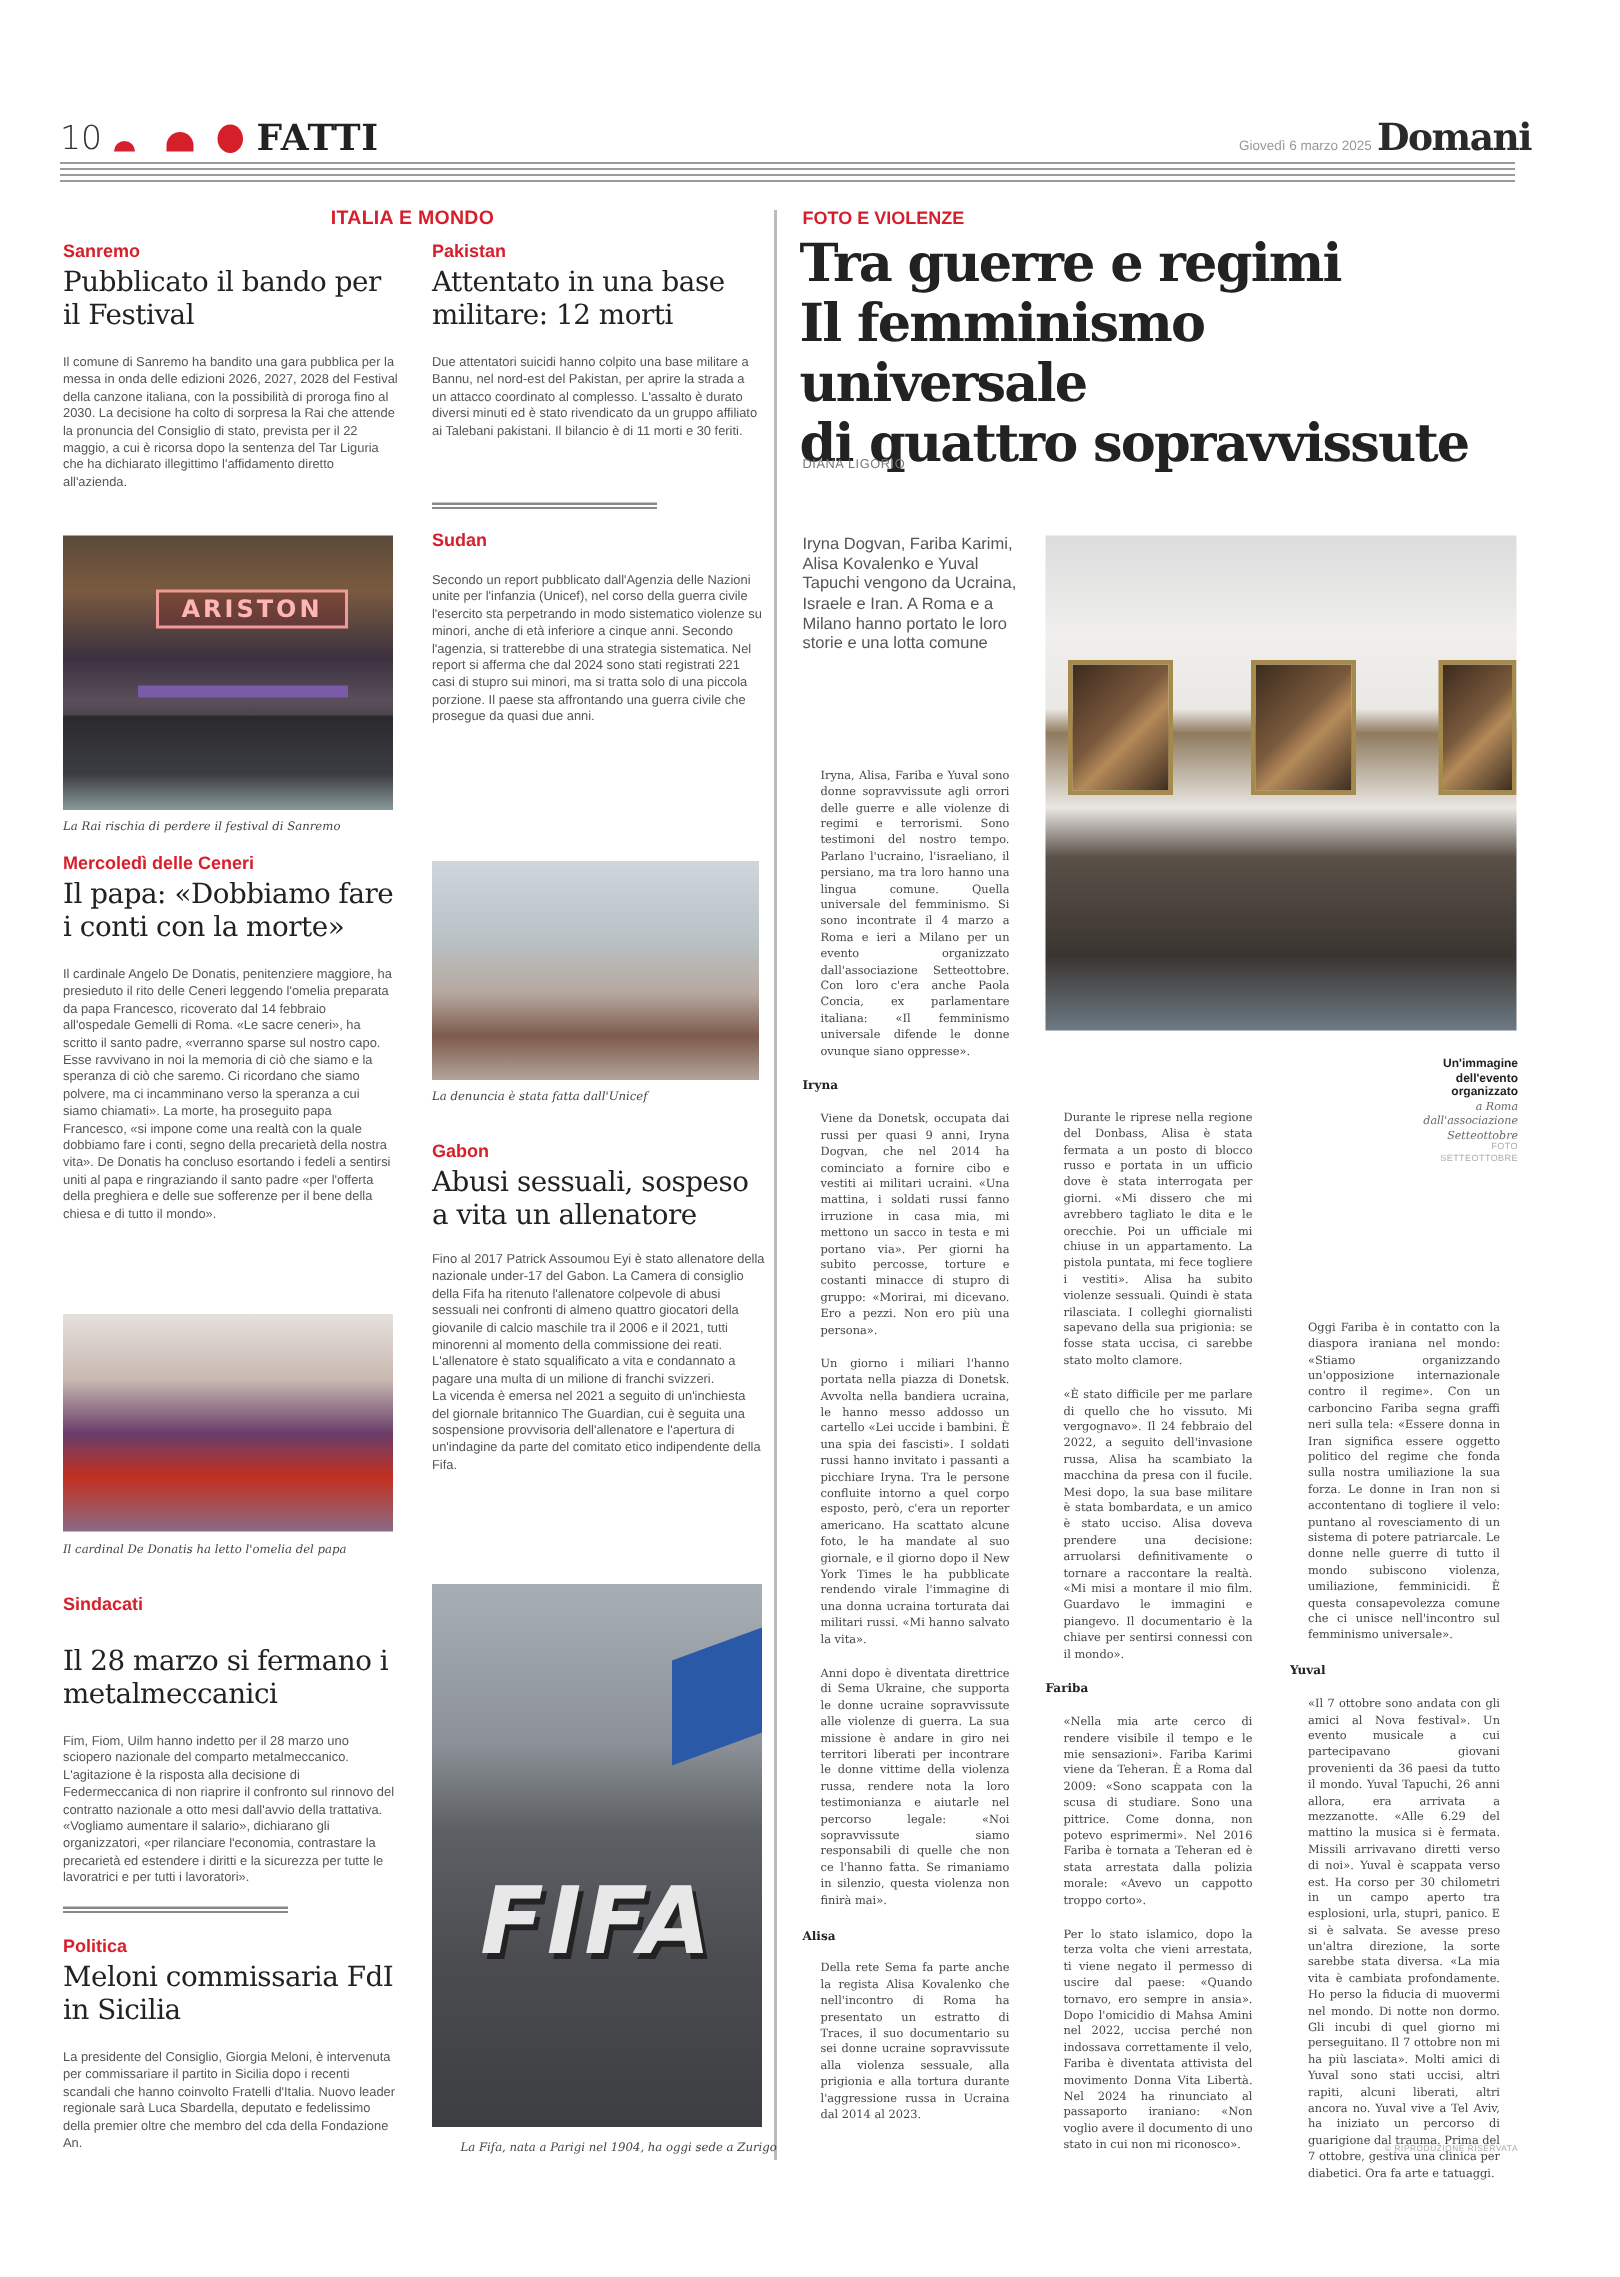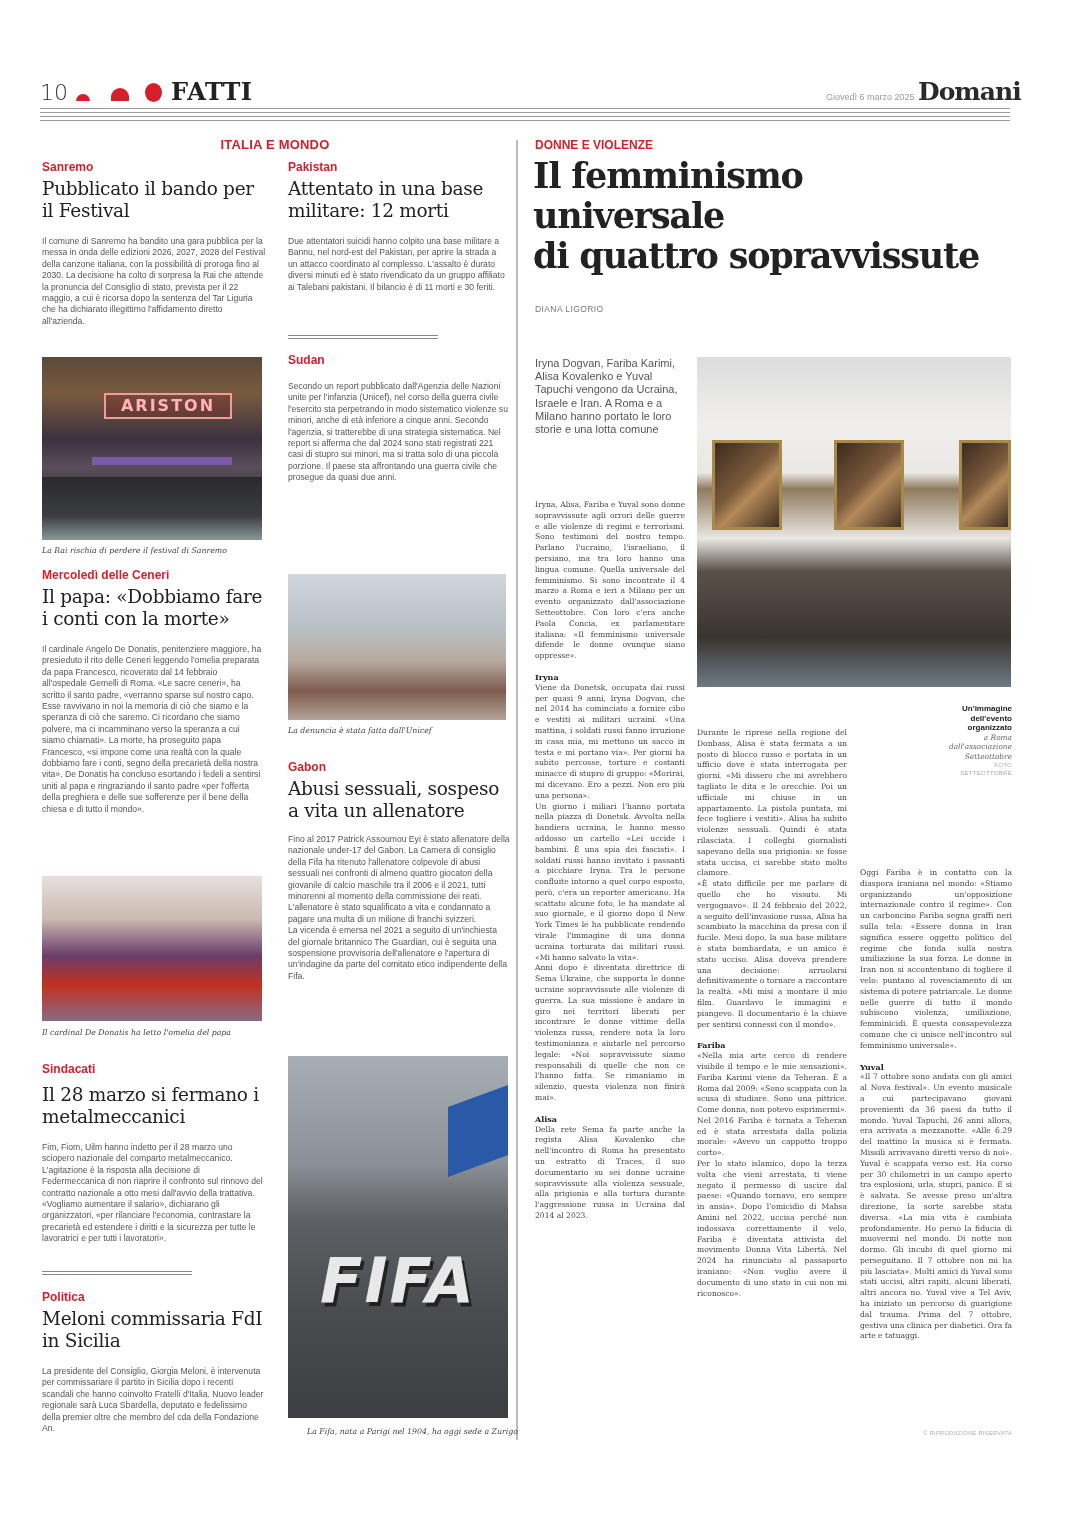--- a/index.html
+++ b/index.html
@@ -45,21 +45,21 @@
   .fifa-flag { position: absolute; right: 0; top: 40px; width: 60px; height: 70px; background: #2a59a8; transform: skewY(-20deg); }
   .event { background: linear-gradient(180deg, #dcdcdc 0%, #f0efed 20%, #eae8e5 35%, #8f7a5e 40%, #e9e7e3 55%, #5a5048 65%, #3a3530 85%, #6d7a85 100%); }
   .painting { position: absolute; top: 83px; height: 90px; border: 3px solid #a58a4c; background: linear-gradient(135deg, #3c2b1e, #7a5a3c 45%, #b48a5a 60%, #3d2d20); }
 
   
   .kicker-main { left: 535px; top: 138px; font-weight: bold; font-size: 12px; color: #d51f2b; }
   .main-title { left: 533px; top: 156px; width: 470px; font-family: "DejaVu Serif", serif; font-weight: bold; font-size: 35px; line-height: 40px; color: #222; letter-spacing: -1.2px; }
   .byline { left: 535px; top: 304px; font-size: 8.5px; color: #777; letter-spacing: 0.4px; }
   .deck { left: 535px; top: 357px; width: 152px; font-size: 11px; line-height: 13.2px; color: #555; }
   .serif-col { font-family: "DejaVu Serif", serif; font-size: 7.6px; line-height: 10.8px; color: #444; text-align: justify; hyphens: auto; }
-  .serif-col p { margin: 0; }
+  .serif-col p { margin: 12px; }
   .sub { font-weight: bold; font-size: 8px; color: #222; margin-top: 6px; }
   .pcap-title { font-weight: bold; font-size: 8px; line-height: 9.6px; color: #222; }
   .pcap-text { font-family: "DejaVu Serif", serif; font-style: italic; font-size: 7.4px; line-height: 9.5px; color: #666; }
   .pcap-credit { font-size: 6px; color: #aaa; letter-spacing: 0.3px; line-height: 8px; }
   .copyright { right: 68px; top: 1430px; font-size: 5.5px; color: #aaa; letter-spacing: 0.4px; }
 </style>
 </head>
 <body>
 
 <div class="abs page-num">10</div>
@@ -117,33 +117,34 @@
   <div class="body-sans">La vicenda è emersa nel 2021 a seguito di un'inchiesta del giornale britannico The Guardian, cui è seguita una sospensione provvisoria dell'allenatore e l'apertura di un'indagine da parte del comitato etico indipendente della Fifa.</div>
 </div>
 <div class="abs photo fifa" style="left:288px; top:1056px; width:220px; height:362px;">
   <div class="fifa-flag"></div>
   <div class="fifa-text">FIFA</div>
 </div>
 <div class="abs caption" style="left:288px; top:1427px;margin-left:19px;">La Fifa, nata a Parigi nel 1904, ha oggi sede a Zurigo</div>
 
 <div class="abs" style="left:42px; top:1062px; width:222px;">
   <div class="tag">Sindacati</div>
-  <div class="headline" style="margin-top:8px;">Il 28 marzo si fermano i metalmeccanici</div>
+  <div class="headline" style="margin-top:21px;">Il 28 marzo si fermano i metalmeccanici</div>
   <div class="body-sans" style="margin-top:14px;">Fim, Fiom, Uilm hanno indetto per il 28 marzo uno sciopero nazionale del comparto metalmeccanico. L'agitazione è la risposta alla decisione di Federmeccanica di non riaprire il confronto sul rinnovo del contratto nazionale a otto mesi dall'avvio della trattativa. «Vogliamo aumentare il salario», dichiarano gli organizzatori, «per rilanciare l'economia, contrastare la precarietà ed estendere i diritti e la sicurezza per tutte le lavoratrici e per tutti i lavoratori».</div>
 </div>
 <div class="abs short-rule" style="left:42px; top:1271px; width:150px;"></div>
 
 <div class="abs" style="left:42px; top:1290px; width:222px;">
   <div class="tag">Politica</div>
   <div class="headline" style="margin-top:4px;">Meloni commissaria FdI in Sicilia</div>
   <div class="body-sans" style="margin-top:14px;">La presidente del Consiglio, Giorgia Meloni, è intervenuta per commissariare il partito in Sicilia dopo i recenti scandali che hanno coinvolto Fratelli d'Italia. Nuovo leader regionale sarà Luca Sbardella, deputato e fedelissimo della premier oltre che membro del cda della Fondazione An.</div>
 </div>
 
-<div class="abs kicker-main">DONNE E VIOLENZE</div>
+<div class="abs kicker-main">FOTO E VIOLENZE</div>
 <div class="abs main-title">
+  <div>Tra guerre e regimi</div>
   <div>Il femminismo universale</div>
   <div>di quattro sopravvissute</div>
 </div>
 <div class="abs byline">DIANA LIGORIO</div>
 <div class="abs deck">Iryna Dogvan, Fariba Karimi, Alisa Kovalenko e Yuval Tapuchi vengono da Ucraina, Israele e Iran. A Roma e a Milano hanno portato le loro storie e una lotta comune</div>
 
 <div class="abs photo event" style="left:697px; top:357px; width:314px; height:330px;">
   <div class="painting" style="left:15px; width:70px;"></div>
   <div class="painting" style="left:137px; width:70px;"></div>
   <div class="painting" style="left:262px; width:52px;"></div>

